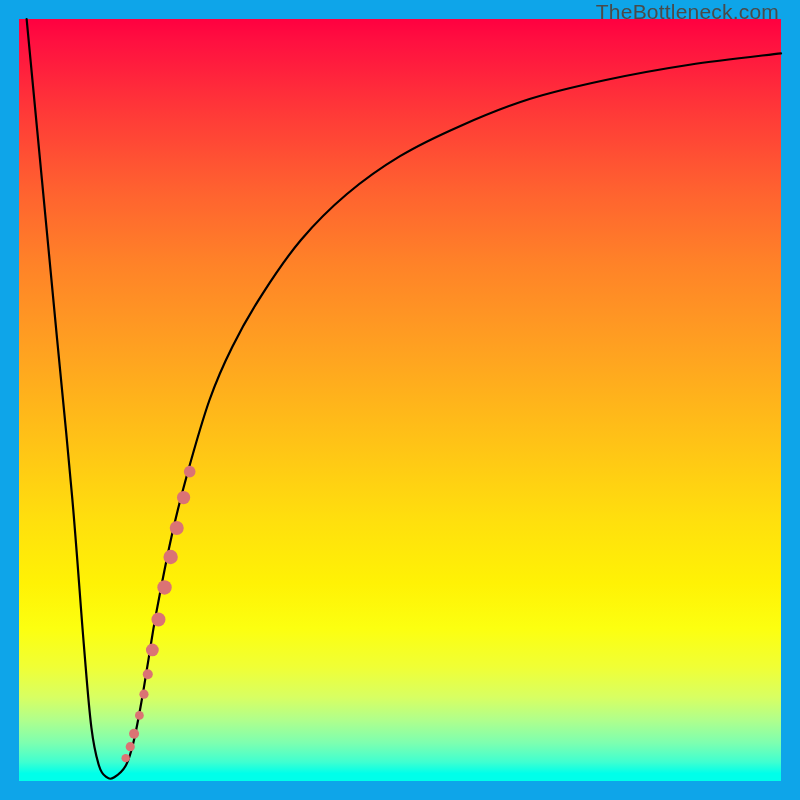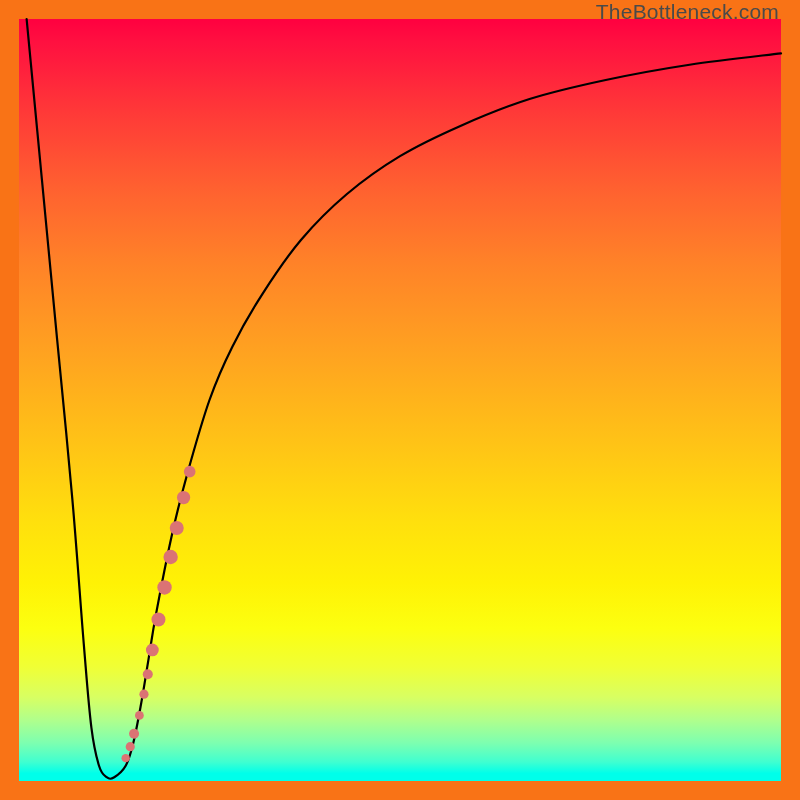--- a/index.html
+++ b/index.html
@@ -10,21 +10,21 @@
     overflow: hidden;
     background: #000;
     font-family: Arial, Helvetica, sans-serif;
   }
   .frame {
     position: absolute;
     top: 0;
     left: 0;
     width: 800px;
     height: 800px;
-    background: #f97316;
+    background: #0ea5e9;
   }
   .plot-area {
     position: absolute;
     top: 19px;
     left: 19px;
     width: 762px;
     height: 762px;
     background: linear-gradient(to bottom,
       #ff0040 0%,
       #ff1040 3%,

